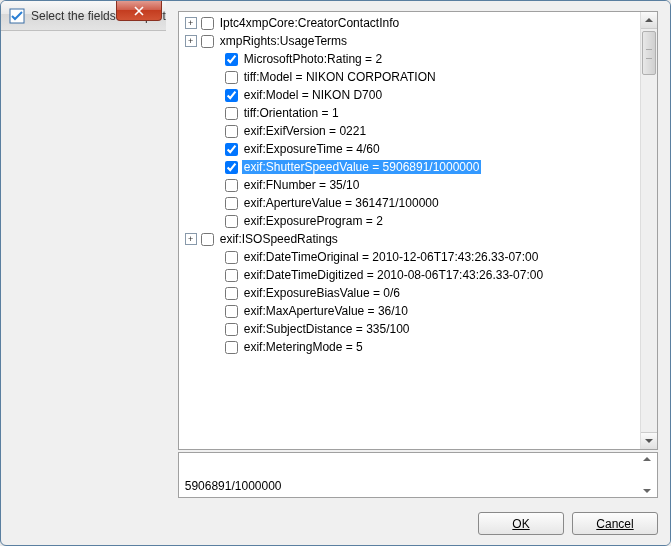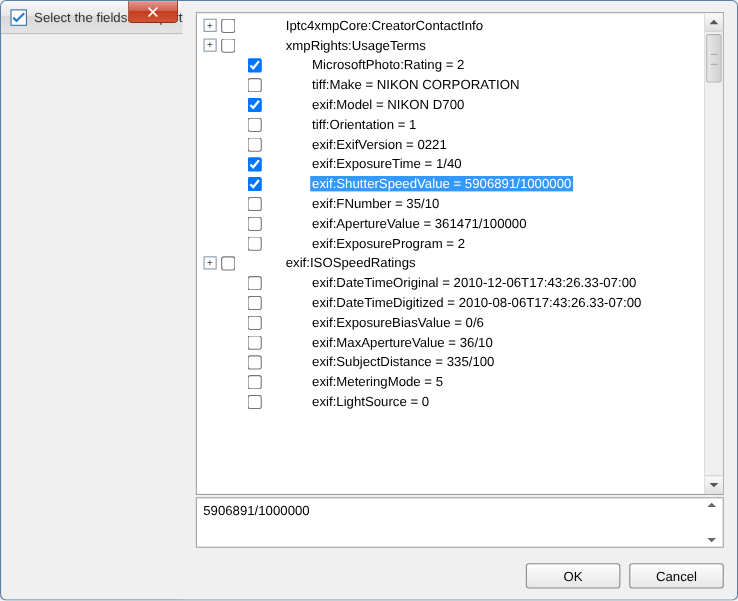--- a/index.html
+++ b/index.html
@@ -111,21 +111,20 @@
 .chk {
   width: 13px;
   height: 13px;
   margin-right: 4px;
   flex-shrink: 0;
 }
 .node-label {
   font-size: 12px;
   color: #000;
   padding: 0 2px;
-  margin-left: 40px;
 }
 .tree-node.selected .node-label {
   background: #3399ff;
   color: #fff;
 }
 .vscroll {
   width: 17px;
   background: #f0f0f0;
   border-left: 1px solid #ddd;
   display: flex;
@@ -161,21 +160,21 @@
   height: 8px;
   border-top: 1px solid #aaa;
   border-bottom: 1px solid #aaa;
 }
 .value-box {
   height: 46px;
   background: #fff;
   border: 1px solid #a0a0a0;
   margin-top: 2px;
   display: flex;
-  align-items: flex-start;
+  align-items: flex-end;
   padding: 4px 6px;
   justify-content: space-between;
   gap: 20px;
 }
 .value-text {
   font-size: 12px;
 }
 .value-arrows {
   width: 17px;
   height: 100%;
@@ -191,20 +190,21 @@
   border-right: 4px solid transparent;
   cursor: pointer;
 }
 .value-arrows .arr.up { border-bottom: 4px solid #666; }
 .value-arrows .arr.down { border-top: 4px solid #666; }
 .button-row {
   display: flex;
   justify-content: flex-end;
   gap: 8px;
   padding-top: 14px;
+  text-decoration: underline;
 }
 .btn {
   min-width: 86px;
   height: 23px;
   background: linear-gradient(to bottom, #fdfdfd, #e6e6e6);
   border: 1px solid #8a8a8a;
   border-radius: 3px;
   font-size: 12px;
   cursor: pointer;
   padding: 0 10px;
@@ -250,41 +250,41 @@
             <span class="node-label">xmpRights:UsageTerms</span>
           </div>
           <div class="tree-node depth1">
             <span class="expander none"></span>
             <input type="checkbox" class="chk" checked="" style="">
             <span class="node-label">MicrosoftPhoto:Rating = 2</span>
           </div>
           <div class="tree-node depth1">
             <span class="expander none"></span>
             <input type="checkbox" class="chk" style="">
-            <span class="node-label">tiff:Make = NIKON CORPORATION</span>
+            <span class="node-label">tiff:Model = NIKON CORPORATION</span>
           </div>
           <div class="tree-node depth1">
             <span class="expander none"></span>
             <input type="checkbox" class="chk" checked="" style="">
             <span class="node-label">exif:Model = NIKON D700</span>
           </div>
           <div class="tree-node depth1">
             <span class="expander none"></span>
             <input type="checkbox" class="chk" style="">
             <span class="node-label">tiff:Orientation = 1</span>
           </div>
           <div class="tree-node depth1">
             <span class="expander none"></span>
             <input type="checkbox" class="chk" style="">
             <span class="node-label">exif:ExifVersion = 0221</span>
           </div>
           <div class="tree-node depth1">
             <span class="expander none"></span>
             <input type="checkbox" class="chk" checked="" style="">
-            <span class="node-label">exif:ExposureTime = 1/40</span>
+            <span class="node-label">exif:ExposureTime = 4/60</span>
           </div>
           <div class="tree-node depth1 selected">
             <span class="expander none"></span>
             <input type="checkbox" class="chk" checked="" style="">
             <span class="node-label">exif:ShutterSpeedValue = 5906891/1000000</span>
           </div>
           <div class="tree-node depth1">
             <span class="expander none"></span>
             <input type="checkbox" class="chk" style="">
             <span class="node-label">exif:FNumber = 35/10</span>
@@ -326,25 +326,20 @@
           </div>
           <div class="tree-node depth1">
             <span class="expander none"></span>
             <input type="checkbox" class="chk" style="">
             <span class="node-label">exif:SubjectDistance = 335/100</span>
           </div>
           <div class="tree-node depth1">
             <span class="expander none"></span>
             <input type="checkbox" class="chk" style="">
             <span class="node-label">exif:MeteringMode = 5</span>
-          </div>
-          <div class="tree-node depth1">
-            <span class="expander none"></span>
-            <input type="checkbox" class="chk" style="">
-            <span class="node-label">exif:LightSource = 0</span>
           </div>
         </div>
       <div class="vscroll">
         <div class="arrow">
             <div class="triangle up"></div>
           </div>
         <div class="track">
           <div class="thumb"></div>
         </div>
         <div class="arrow">

